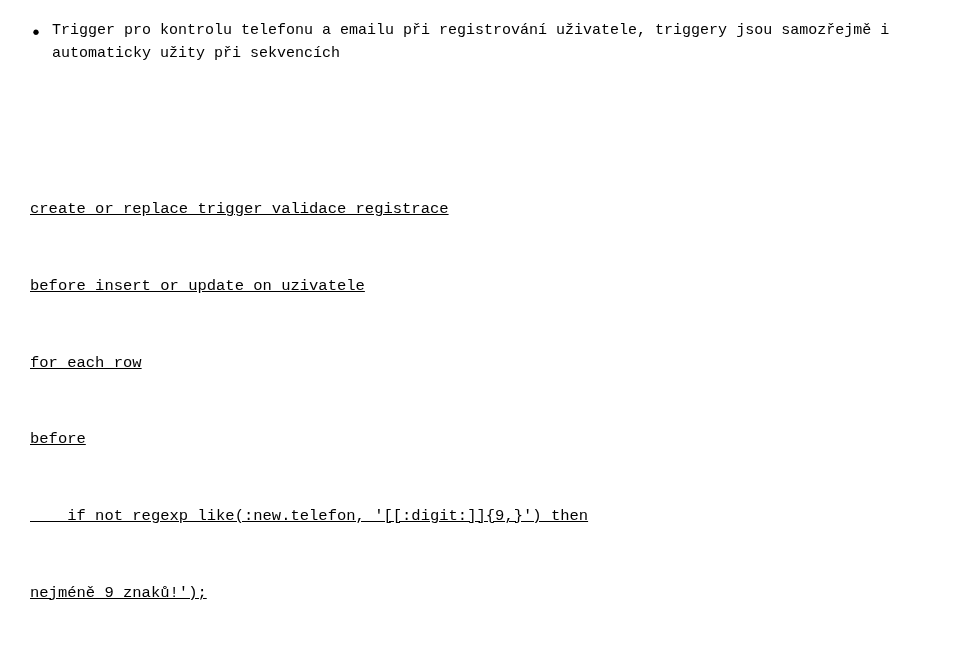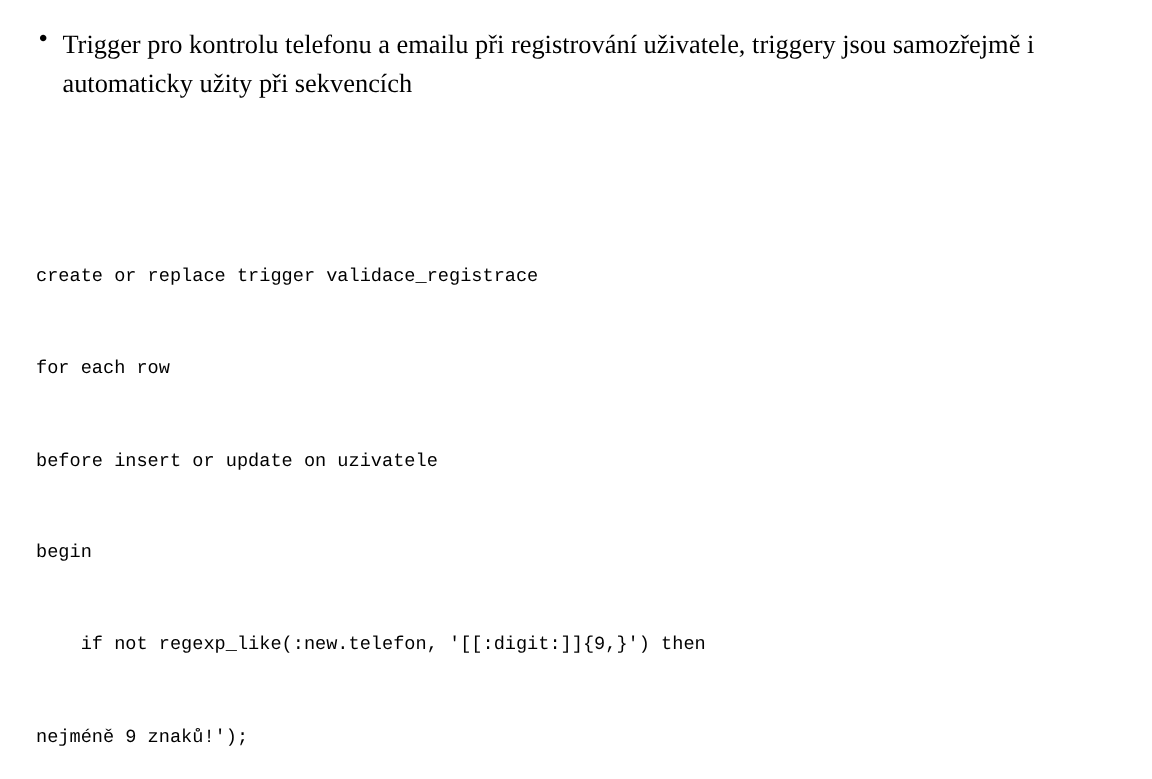--- a/index.html
+++ b/index.html
@@ -29,52 +29,53 @@
     }
 
     .bullet-point {
       font-size: 20px;
       margin-right: 10px;
       margin-top: 2px;
       flex-shrink: 0;
     }
 
     .bullet-text {
-      font-family: Liberation Serif, serif;
-      font-size: 22px;
+      font-family: Liberation Mono, monospace;
+      font-size: 15px;
       line-height: 1.5;
     }
 
     .code-block {
       font-family: 'Courier New', Courier, monospace;
       font-size: 15.5px;
       line-height: 1.65;
       white-space: pre;
     }
 
     .code-block .line {
       display: block;
+      text-decoration: underline;
     }
   </style>
 </head>
 <body>
 
 <div class="content-wrapper">
 
   <div class="bullet-section">
     <span class="bullet-point">•</span>
     <span class="bullet-text">Trigger pro kontrolu telefonu a emailu při registrování uživatele, triggery jsou samozřejmě i automaticky užity při sekvencích</span>
   </div>
 
   <div class="code-block">
     <span class="line"></span>
     <span class="line">create or replace trigger validace_registrace</span>
+    <span class="line">before insert or update on uzivatele</span>
     <span class="line">for each row</span>
-    <span class="line">before insert or update on uzivatele</span>
-    <span class="line">begin</span>
+    <span class="line">before</span>
     <span class="line">    if not regexp_like(:new.telefon, '[[:digit:]]{9,}') then</span>
     <span class="line">nejméně 9 znaků!');</span>
     
     <span class="line"></span>
     
     
     
     
     
     

